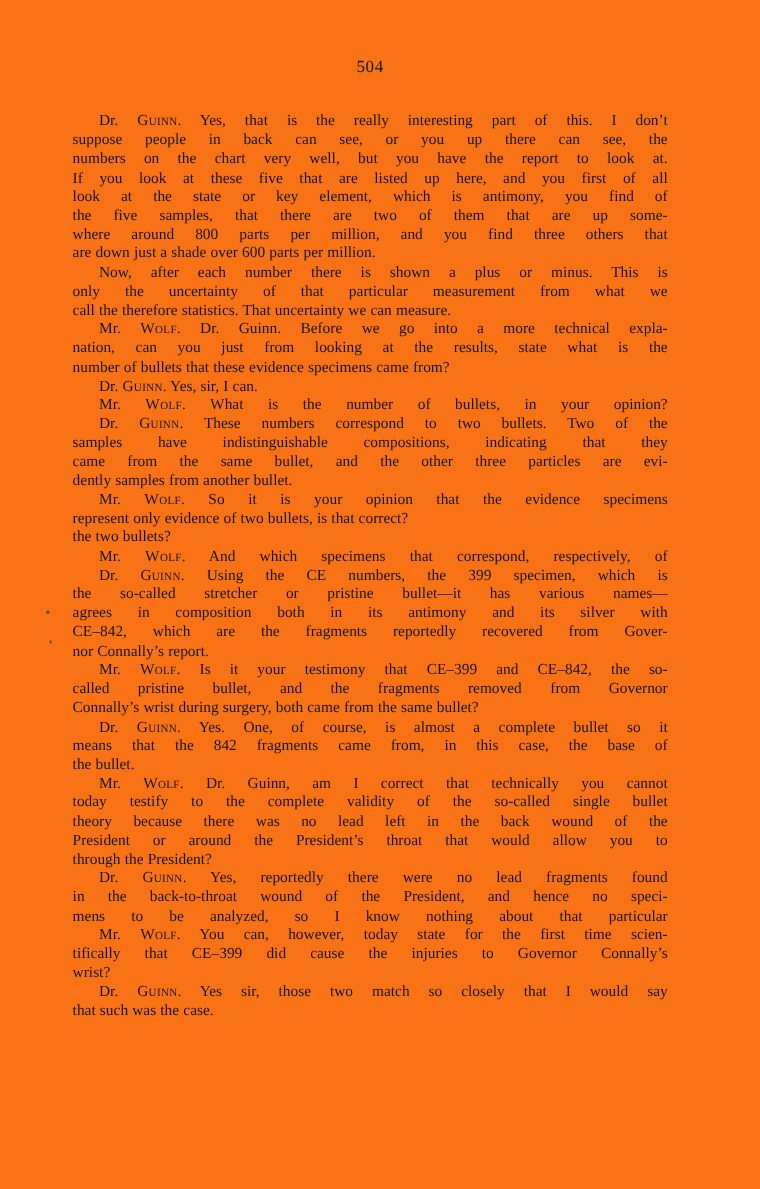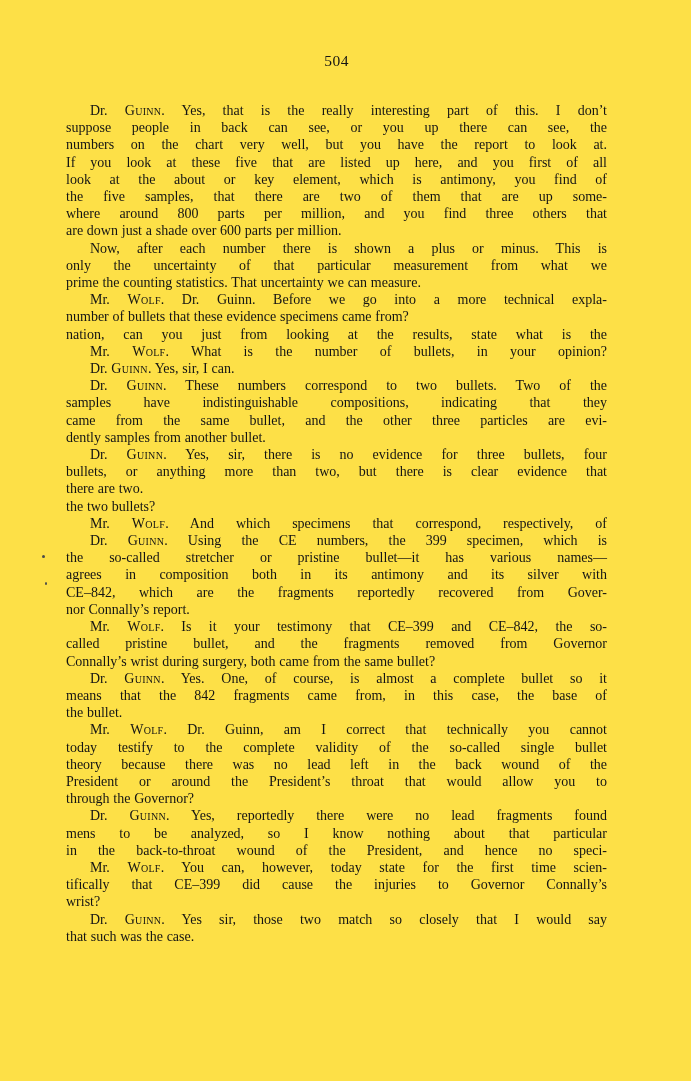--- a/index.html
+++ b/index.html
@@ -4,21 +4,21 @@
 <style>
   html, body {
     margin: 0;
     padding: 0;
     background: #ffffff;
   }
   .page {
     position: relative;
     width: 691px;
     height: 1081px;
-    background: #fde047;
+    background: #f97316;
     color: #141414;
     font-family: "Liberation Serif", "DejaVu Serif", serif;
     overflow: hidden;
   }
   .page-number {
     position: absolute;
     top: 52px;
     left: 66px;
     width: 541px;
     text-align: center;
@@ -65,51 +65,50 @@
 
 <div class="page">
   <div class="page-number">504</div>
 
   <div class="text-column" id="column">
       <div class="para">
         <div class="line first">Dr. <span class="sc">Guinn</span>. Yes, that is the really interesting part of this. I don’t</div>
         <div class="line">suppose people in back can see, or you up there can see, the</div>
         <div class="line">numbers on the chart very well, but you have the report to look at.</div>
         <div class="line">If you look at these five that are listed up here, and you first of all</div>
-        <div class="line">look at the about or key element, which is antimony, you find of</div>
+        <div class="line">look at the state or key element, which is antimony, you find of</div>
         <div class="line">the five samples, that there are two of them that are up some-</div>
         <div class="line">where around 800 parts per million, and you find three others that</div>
         <div class="line lastline">are down just a shade over 600 parts per million.</div>
       </div>
       <div class="para">
         <div class="line first">Now, after each number there is shown a plus or minus. This is</div>
         <div class="line">only the uncertainty of that particular measurement from what we</div>
-        <div class="line lastline">prime the counting statistics. That uncertainty we can measure.</div>
+        <div class="line lastline">call the therefore statistics. That uncertainty we can measure.</div>
       </div>
       <div class="para">
         <div class="line first">Mr. <span class="sc">Wolf</span>. Dr. Guinn. Before we go into a more technical expla-</div>
+        <div class="line">nation, can you just from looking at the results, state what is the</div>
         <div class="line lastline">number of bullets that these evidence specimens came from?</div>
-        <div class="line">nation, can you just from looking at the results, state what is the</div>
+      </div>
+      <div class="para">
+        <div class="line first lastline">Dr. <span class="sc">Guinn</span>. Yes, sir, I can.</div>
       </div>
       <div class="para">
         <div class="line first">Mr. <span class="sc">Wolf</span>. What is the number of bullets, in your opinion?</div>
-      </div>
-      <div class="para">
-        <div class="line first lastline">Dr. <span class="sc">Guinn</span>. Yes, sir, I can.</div>
       </div>
       <div class="para">
         <div class="line first">Dr. <span class="sc">Guinn</span>. These numbers correspond to two bullets. Two of the</div>
         <div class="line">samples have indistinguishable compositions, indicating that they</div>
         <div class="line">came from the same bullet, and the other three particles are evi-</div>
         <div class="line lastline">dently samples from another bullet.</div>
       </div>
       <div class="para">
-        <div class="line first">Dr. <span class="sc">Guinn</span>. Yes, sir, there is no evidence for three bullets, four</div>
-        <div class="line">bullets, or anything more than two, but there is clear evidence that</div>
-        <div class="line lastline">there are two.</div>
+        <div class="line first">Mr. <span class="sc">Wolf</span>. So it is your opinion that the evidence specimens</div>
+        <div class="line lastline">represent only evidence of two bullets, is that correct?</div>
       </div>
       <div class="para">
         <div class="line lastline">the two bullets?</div>
         <div class="line first">Mr. <span class="sc">Wolf</span>. And which specimens that correspond, respectively, of</div>
       </div>
       <div class="para">
         <div class="line first">Dr. <span class="sc">Guinn</span>. Using the CE numbers, the 399 specimen, which is</div>
         <div class="line">the so-called stretcher or pristine bullet—it has various names—</div>
         <div class="line">agrees in composition both in its antimony and its silver with</div>
         <div class="line">CE–842, which are the fragments reportedly recovered from Gover-</div>
@@ -123,26 +122,26 @@
       <div class="para">
         <div class="line first">Dr. <span class="sc">Guinn</span>. Yes. One, of course, is almost a complete bullet so it</div>
         <div class="line">means that the 842 fragments came from, in this case, the base of</div>
         <div class="line lastline">the bullet.</div>
       </div>
       <div class="para">
         <div class="line first">Mr. <span class="sc">Wolf</span>. Dr. Guinn, am I correct that technically you cannot</div>
         <div class="line">today testify to the complete validity of the so-called single bullet</div>
         <div class="line">theory because there was no lead left in the back wound of the</div>
         <div class="line">President or around the President’s throat that would allow you to</div>
-        <div class="line lastline">through the Governor?</div>
+        <div class="line lastline">through the President?</div>
       </div>
       <div class="para">
         <div class="line first">Dr. <span class="sc">Guinn</span>. Yes, reportedly there were no lead fragments found</div>
+        <div class="line">in the back-to-throat wound of the President, and hence no speci-</div>
         <div class="line">mens to be analyzed, so I know nothing about that particular</div>
-        <div class="line">in the back-to-throat wound of the President, and hence no speci-</div>
       </div>
       <div class="para">
         <div class="line first">Mr. <span class="sc">Wolf</span>. You can, however, today state for the first time scien-</div>
         <div class="line">tifically that CE–399 did cause the injuries to Governor Connally’s</div>
         <div class="line lastline">wrist?</div>
       </div>
       <div class="para">
         <div class="line first">Dr. <span class="sc">Guinn</span>. Yes sir, those two match so closely that I would say</div>
         <div class="line lastline">that such was the case.</div>
       </div>

